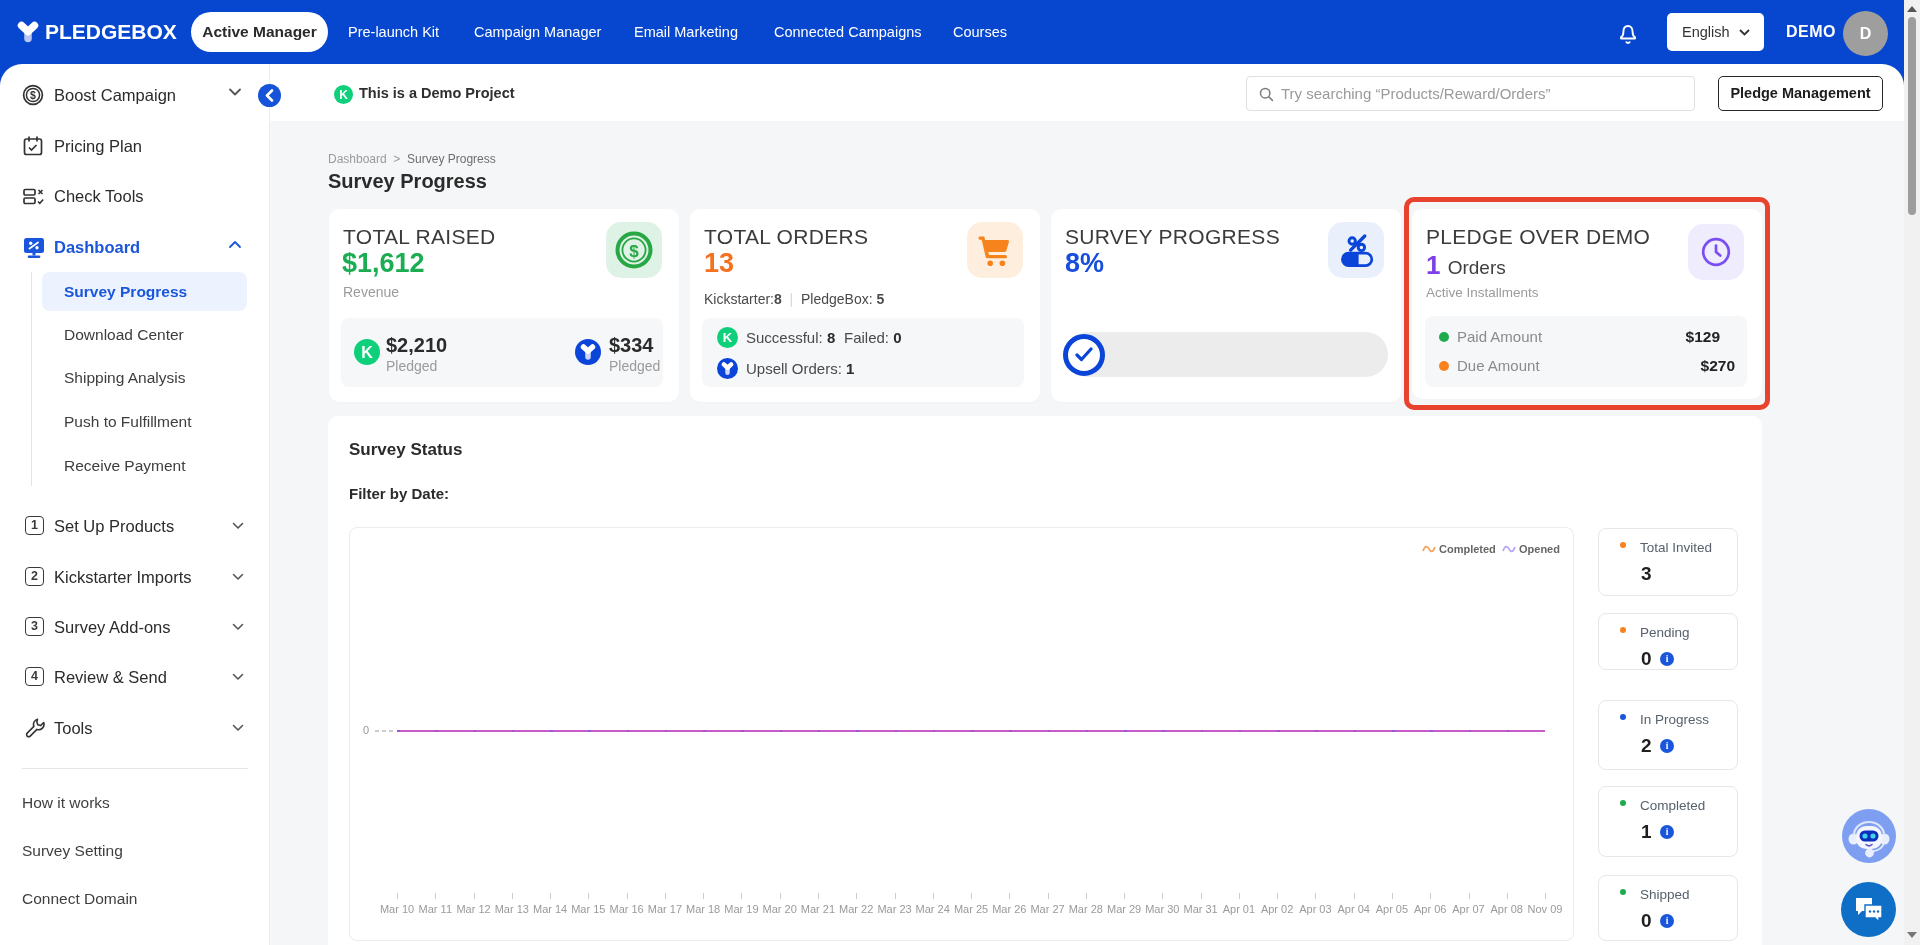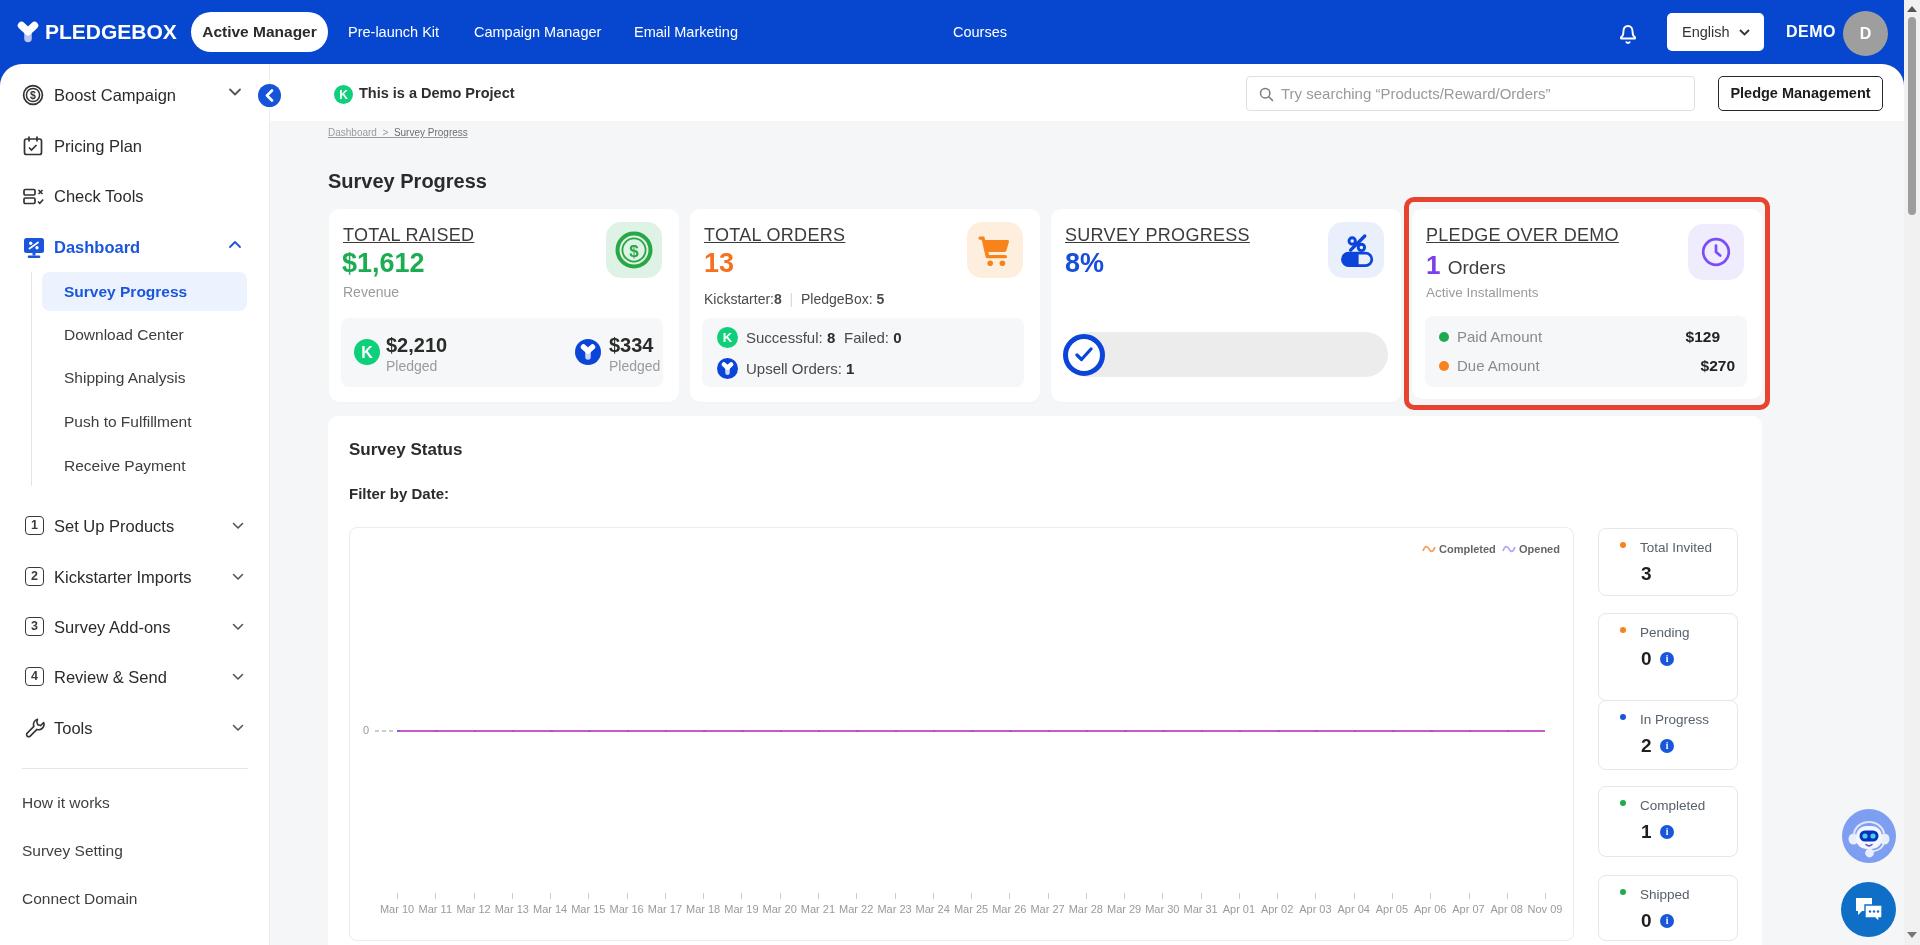--- a/index.html
+++ b/index.html
@@ -29,25 +29,25 @@
   .numbox { position:absolute; left:25px; top:2px; width:19px; height:19px; border:1.6px solid #3a3a3a; border-radius:4px; text-align:center; line-height:16px; font-size:12.5px; font-weight:700; color:#3a3a3a; }
   #sb-divider { left:22px; top:768px; width:226px; height:1px; background:#e5e5e5; }
   .sb-link { left:22px; font-size:15.5px; color:#3f3f3f; font-weight:400; }
   
   #strip { left:270px; top:64px; width:1634px; height:57px; background:#fff; border-top-right-radius:22px; }
   #backbtn { left:258px; top:84px; width:23px; height:23px; border-radius:50%; background:#1553d8; }
   #demoproj { left:359px; top:64px; height:59px; line-height:59px; font-size:14.5px; font-weight:700; color:#2e2e2e; }
   #searchbox { left:1246px; top:76px; width:449px; height:35px; border:1px solid #e0e0e0; border-radius:4px; background:#fff; color:#9a9a9a; font-size:15px; line-height:33px; padding-left:34px; }
   #pmbtn { left:1718px; top:76px; width:165px; height:35px; border:1.5px solid #272727; border-radius:5px; text-align:center; line-height:32px; font-size:14.5px; font-weight:700; color:#1d1d1d; background:#fff; }
   
-  #bc { left:328px; top:127px; font-size:10px; color:#9a9a9a;text-decoration:underline; }
+  #bc { left:328px; top:152px; font-size:12px; color:#9a9a9a; }
   #bc b { color:#6e6e6e; font-weight:400;}
   #h1 { left:328px; top:170px; font-size:20px; font-weight:800; color:#2b2b2b; }
   .card { top:209px; width:350px; height:193px; background:#fff; border-radius:10px; box-shadow:0 1px 2px rgba(0,0,0,0.02); }
-  .c-label { position:absolute; left:14px; top:16px; font-size:18px; color:#3b3b3b; letter-spacing:0.3px; font-weight:500;text-decoration:underline;}
+  .c-label { position:absolute; left:14px; top:16px; font-size:21px; color:#3b3b3b; letter-spacing:0.3px; font-weight:500;}
   .c-big { position:absolute; left:13px; top:39px; font-size:27px; font-weight:800; }
   .c-sub { position:absolute; left:14px; top:75px; font-size:14px; color:#9b9b9b; }
   .c-icon { position:absolute; left:277px; top:13px; width:56px; height:56px; border-radius:15px; }
   .c-panel { position:absolute; left:12px; top:109px; width:322px; height:69px; background:#f6f7f8; border-radius:8px; }
   #redbox { left:1404px; top:197px; width:366px; height:213px; border:5px solid #e8432e; border-radius:10px; }
   
   #surveycard { left:328px; top:416px; width:1434px; height:540px; background:#fff; border-radius:10px; }
   #ss-title { left:349px; top:440px; font-size:17px; font-weight:800; color:#2b2b2b; }
   #fbd { left:349px; top:485px; font-size:15px; font-weight:700; color:#2b2b2b; }
   #dateinput { left:460px; top:475px; width:288px; height:37px; border:1px solid #e2e2e2; border-radius:6px; background:#fff; font-size:14.5px; color:#3a3a3a; line-height:35px; padding-left:14px; }
@@ -81,20 +81,21 @@
 <svg class="abs" style="left:16px;top:21px" width="24" height="22" viewBox="0 0 24 22">
   <path d="M12 11 L12 17.5" stroke="#b9c6f2" stroke-width="7.5" stroke-linecap="round"></path>
   <path d="M12 10.5 L5.5 4.5" stroke="#fff" stroke-width="7.5" stroke-linecap="round"></path>
   <path d="M12 10.5 L18.5 4.5" stroke="#fff" stroke-width="7.5" stroke-linecap="round"></path>
 </svg>
 <div id="brand" class="abs">PLEDGEBOX</div>
 <div id="pill" class="abs">Active Manager</div>
 <div class="navlink abs" style="left:348px">Pre-launch Kit</div>
 <div class="navlink abs" style="left:474px">Campaign Manager</div>
 <div class="navlink abs" style="left:634px">Email Marketing</div>
+<div class="navlink abs" style="left:774px">Connected Campaigns</div>
 <div class="navlink abs" style="left:953px">Courses</div>
 <svg class="abs" style="left:1616px;top:20px" width="24" height="26" viewBox="0 0 24 26">
   <path d="M5 18.5 h14 v-1.2 c-1.8-1.2-2.4-3-2.4-5.3 0-3.6-1.8-6-4.6-6 s-4.6 2.4-4.6 6 c0 2.3-.6 4.1-2.4 5.3z" fill="none" stroke="#fff" stroke-width="1.9" stroke-linejoin="round"></path>
   <path d="M10 21.5 a2.1 2.1 0 0 0 4 0" fill="none" stroke="#fff" stroke-width="1.9"></path>
 </svg>
 <div id="engbox" class="abs">English
   <svg class="abs" style="left:71px;top:15px" width="13" height="9" viewBox="0 0 13 9">
         <path d="M2 2 l4.5 4.5 L11 2" fill="none" stroke="#333" stroke-width="1.8"></path>
       </svg>
 </div>
@@ -389,21 +390,21 @@
 <div class="tick abs" style="left:1506.7px"></div>
 <div class="xlab abs" style="left:1484.7px">Apr 08</div>
 <div class="tick abs" style="left:1545.0px"></div>
 <div class="xlab abs" style="left:1523.0px">Nov 09</div>
 
 <div class="statbox abs" style="top:528px;height:68px">
   <span class="sb-dot" style="border:3px solid #f7821e"></span>
   <span class="sb-lab">Total Invited</span>
   <span class="sb-num">3</span>
 </div>
-<div class="statbox abs" style="top:613px;height:88px">
+<div class="statbox abs" style="top:613px;height:57px">
   <span class="sb-dot" style="border:3px solid #f7821e"></span>
   <span class="sb-lab">Pending</span>
   <span class="sb-num">0</span>
       <span class="sb-info">i</span>
 </div>
 <div class="statbox abs" style="top:700px;height:70px">
   <span class="sb-dot" style="border:3px solid #1a56db"></span>
   <span class="sb-lab">In Progress</span>
   <span class="sb-num">2</span>
       <span class="sb-info">i</span>

